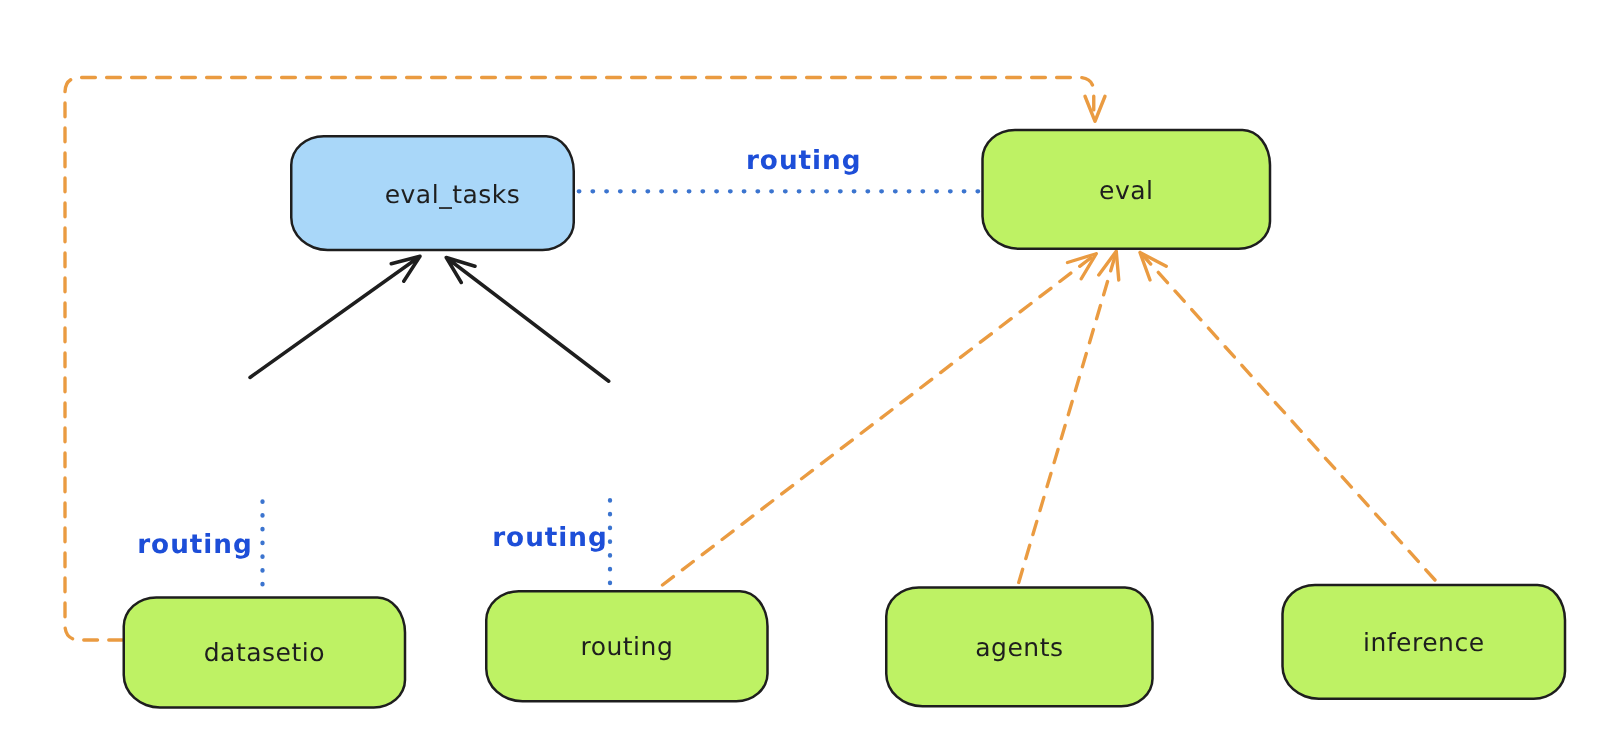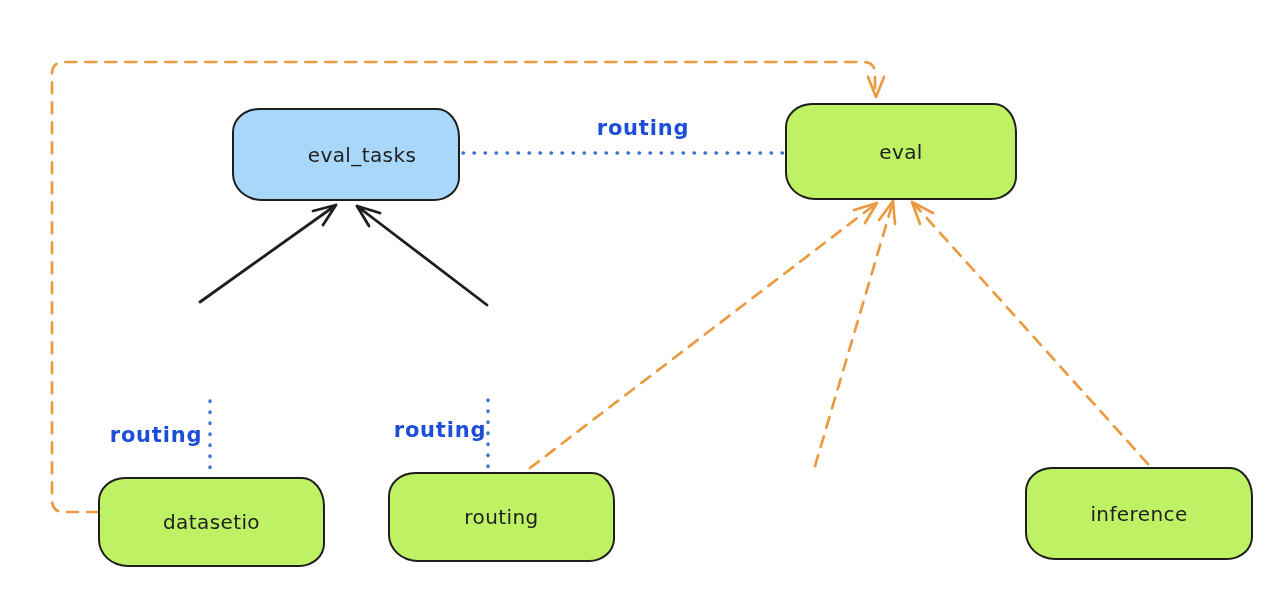--- a/index.html
+++ b/index.html
@@ -111,19 +111,20 @@
     <path class="e-orange-head" d="M893 201 L895 224 M893 201 L879 220"></path>
 
     <path class="e-orange" d="M1148 464 L915 205"></path>
     <path class="e-orange-head" d="M912 202 L933 213 M912 202 L920 224"></path>
   </svg>
 
   <div class="node blue" id="n-eval-tasks">eval_tasks</div>
   <div class="node green" id="n-eval">eval</div>
   <div class="node green" id="n-datasetio">datasetio</div>
   <div class="node green" id="n-scoring">routing</div>
+  <div class="node green" id="n-agents">agents</div>
   <div class="node green" id="n-inference">inference</div>
 
   <div class="edge-label" id="lbl-routing-top">routing</div>
   <div class="edge-label" id="lbl-routing-left">routing</div>
   <div class="edge-label" id="lbl-routing-mid">routing</div>
 
 </div>
 
 </body></html>

